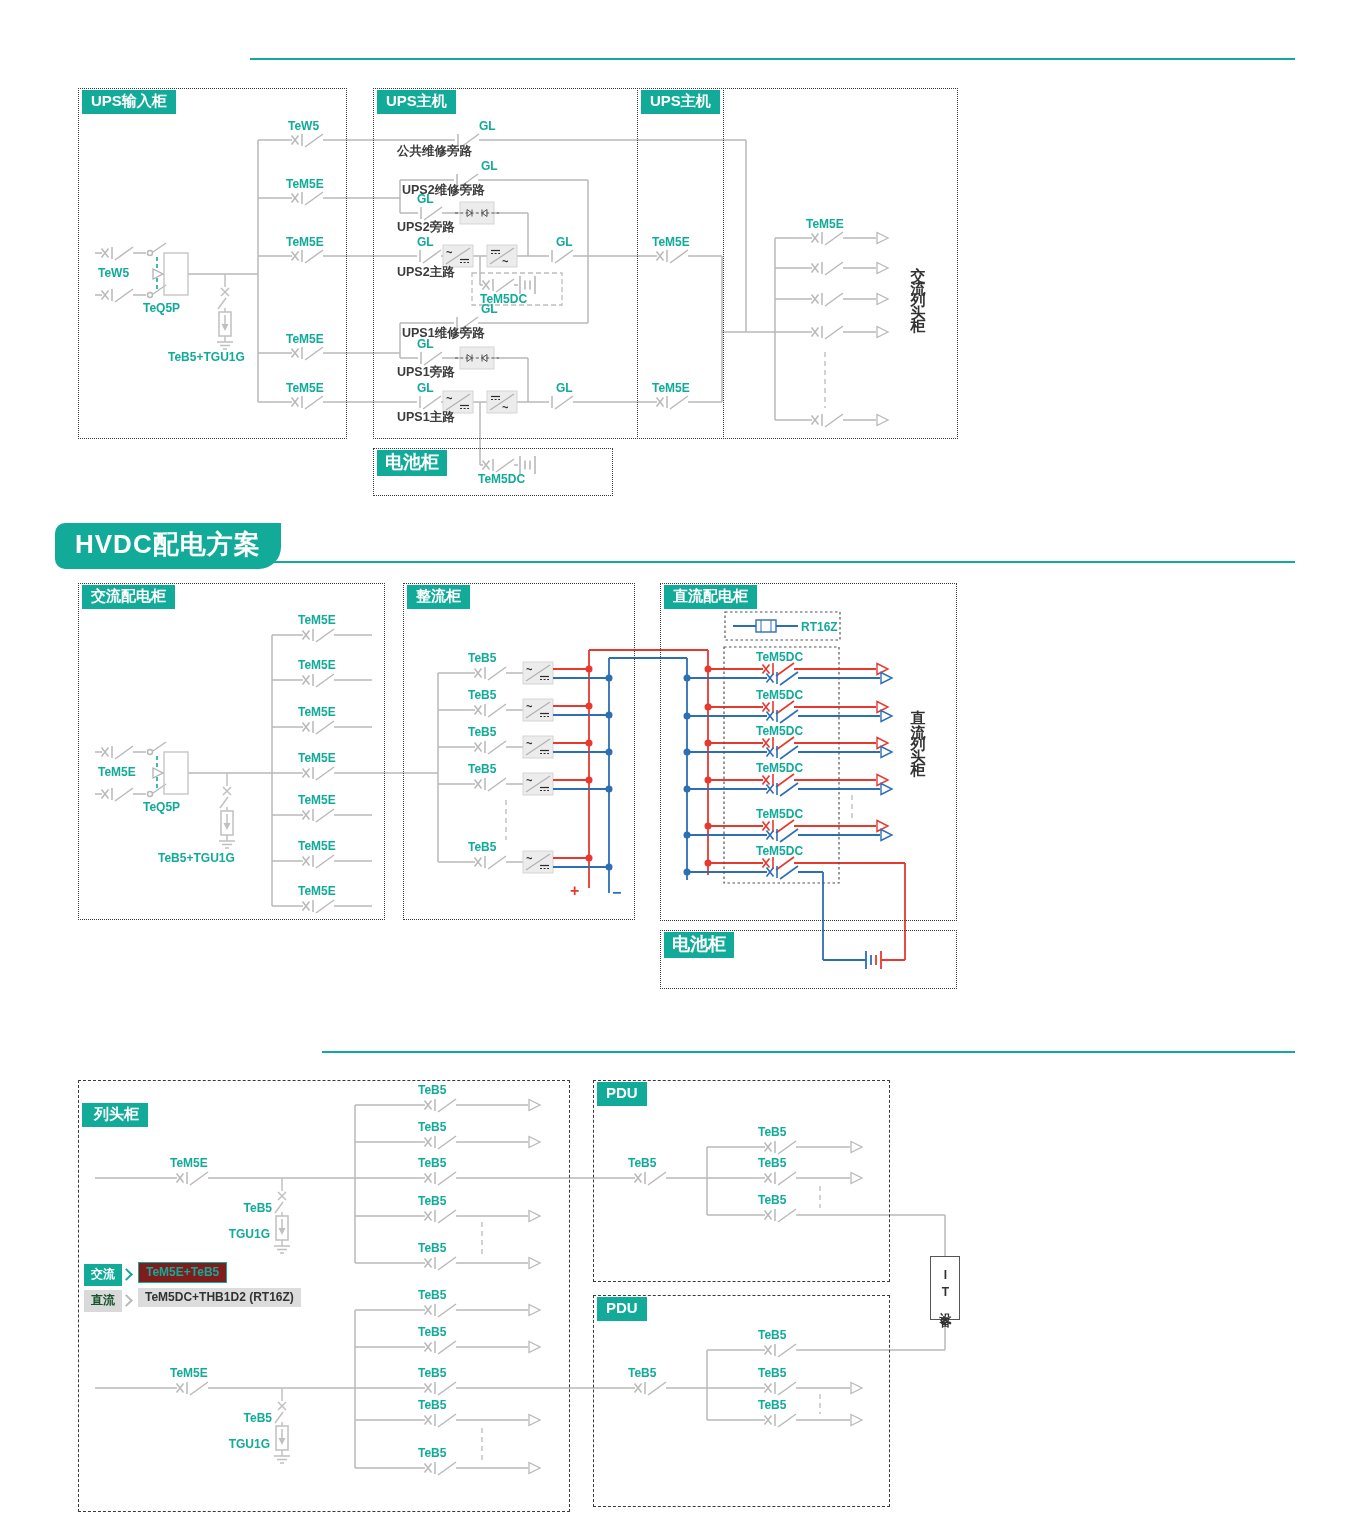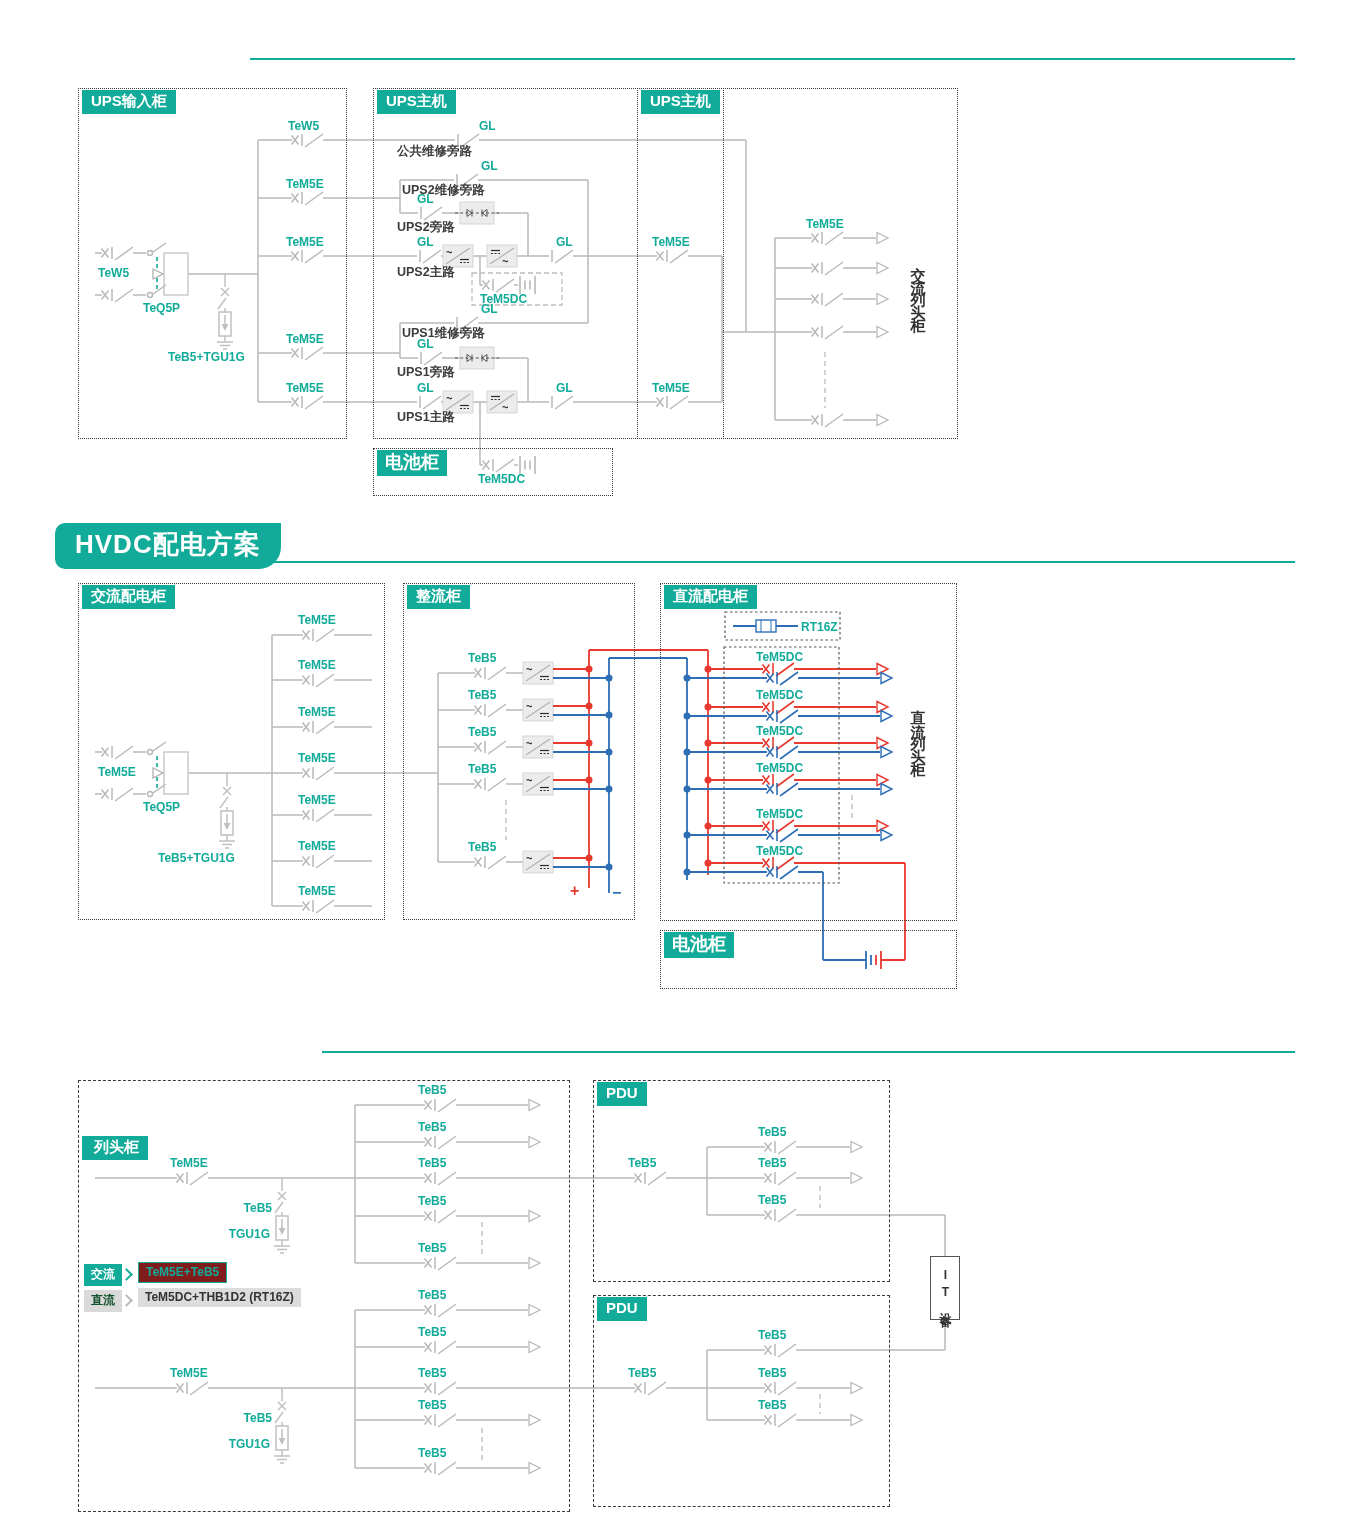--- a/index.html
+++ b/index.html
@@ -74,21 +74,21 @@
   </div>
 
   <div class="cab" style="left:82px;top:90px;">UPS输入柜</div>
   <div class="cab" style="left:377px;top:90px;">UPS主机</div>
   <div class="cab" style="left:641px;top:90px;">UPS主机</div>
   <div class="cab small" style="left:377px;top:450px;">电池柜</div>
   <div class="cab" style="left:82px;top:585px;">交流配电柜</div>
   <div class="cab" style="left:407px;top:585px;">整流柜</div>
   <div class="cab" style="left:664px;top:585px;">直流配电柜</div>
   <div class="cab small" style="left:664px;top:932px;">电池柜</div>
-  <div class="cab" style="left:82px;top:1136px;padding-left:12px;">列头柜</div>
+  <div class="cab" style="left:82px;top:1103px;padding-left:12px;">列头柜</div>
   <div class="cab" style="left:597px;top:1082px;">PDU</div>
   <div class="cab" style="left:597px;top:1297px;">PDU</div>
 
   <div class="vtext" style="left:908px;top:254px;">交流列头柜</div>
   <div class="vtext" style="left:908px;top:698px;">直流列头柜</div>
 
   <div class="ltag ac" style="left:84px;top:1264px;">交流</div>
   <div class="chev" style="left:122px;top:1270px;"></div>
   <div class="lval ac" style="left:138px;top:1262px;">TeM5E+TeB5</div>
   <div class="ltag dc" style="left:84px;top:1290px;">直流</div>

